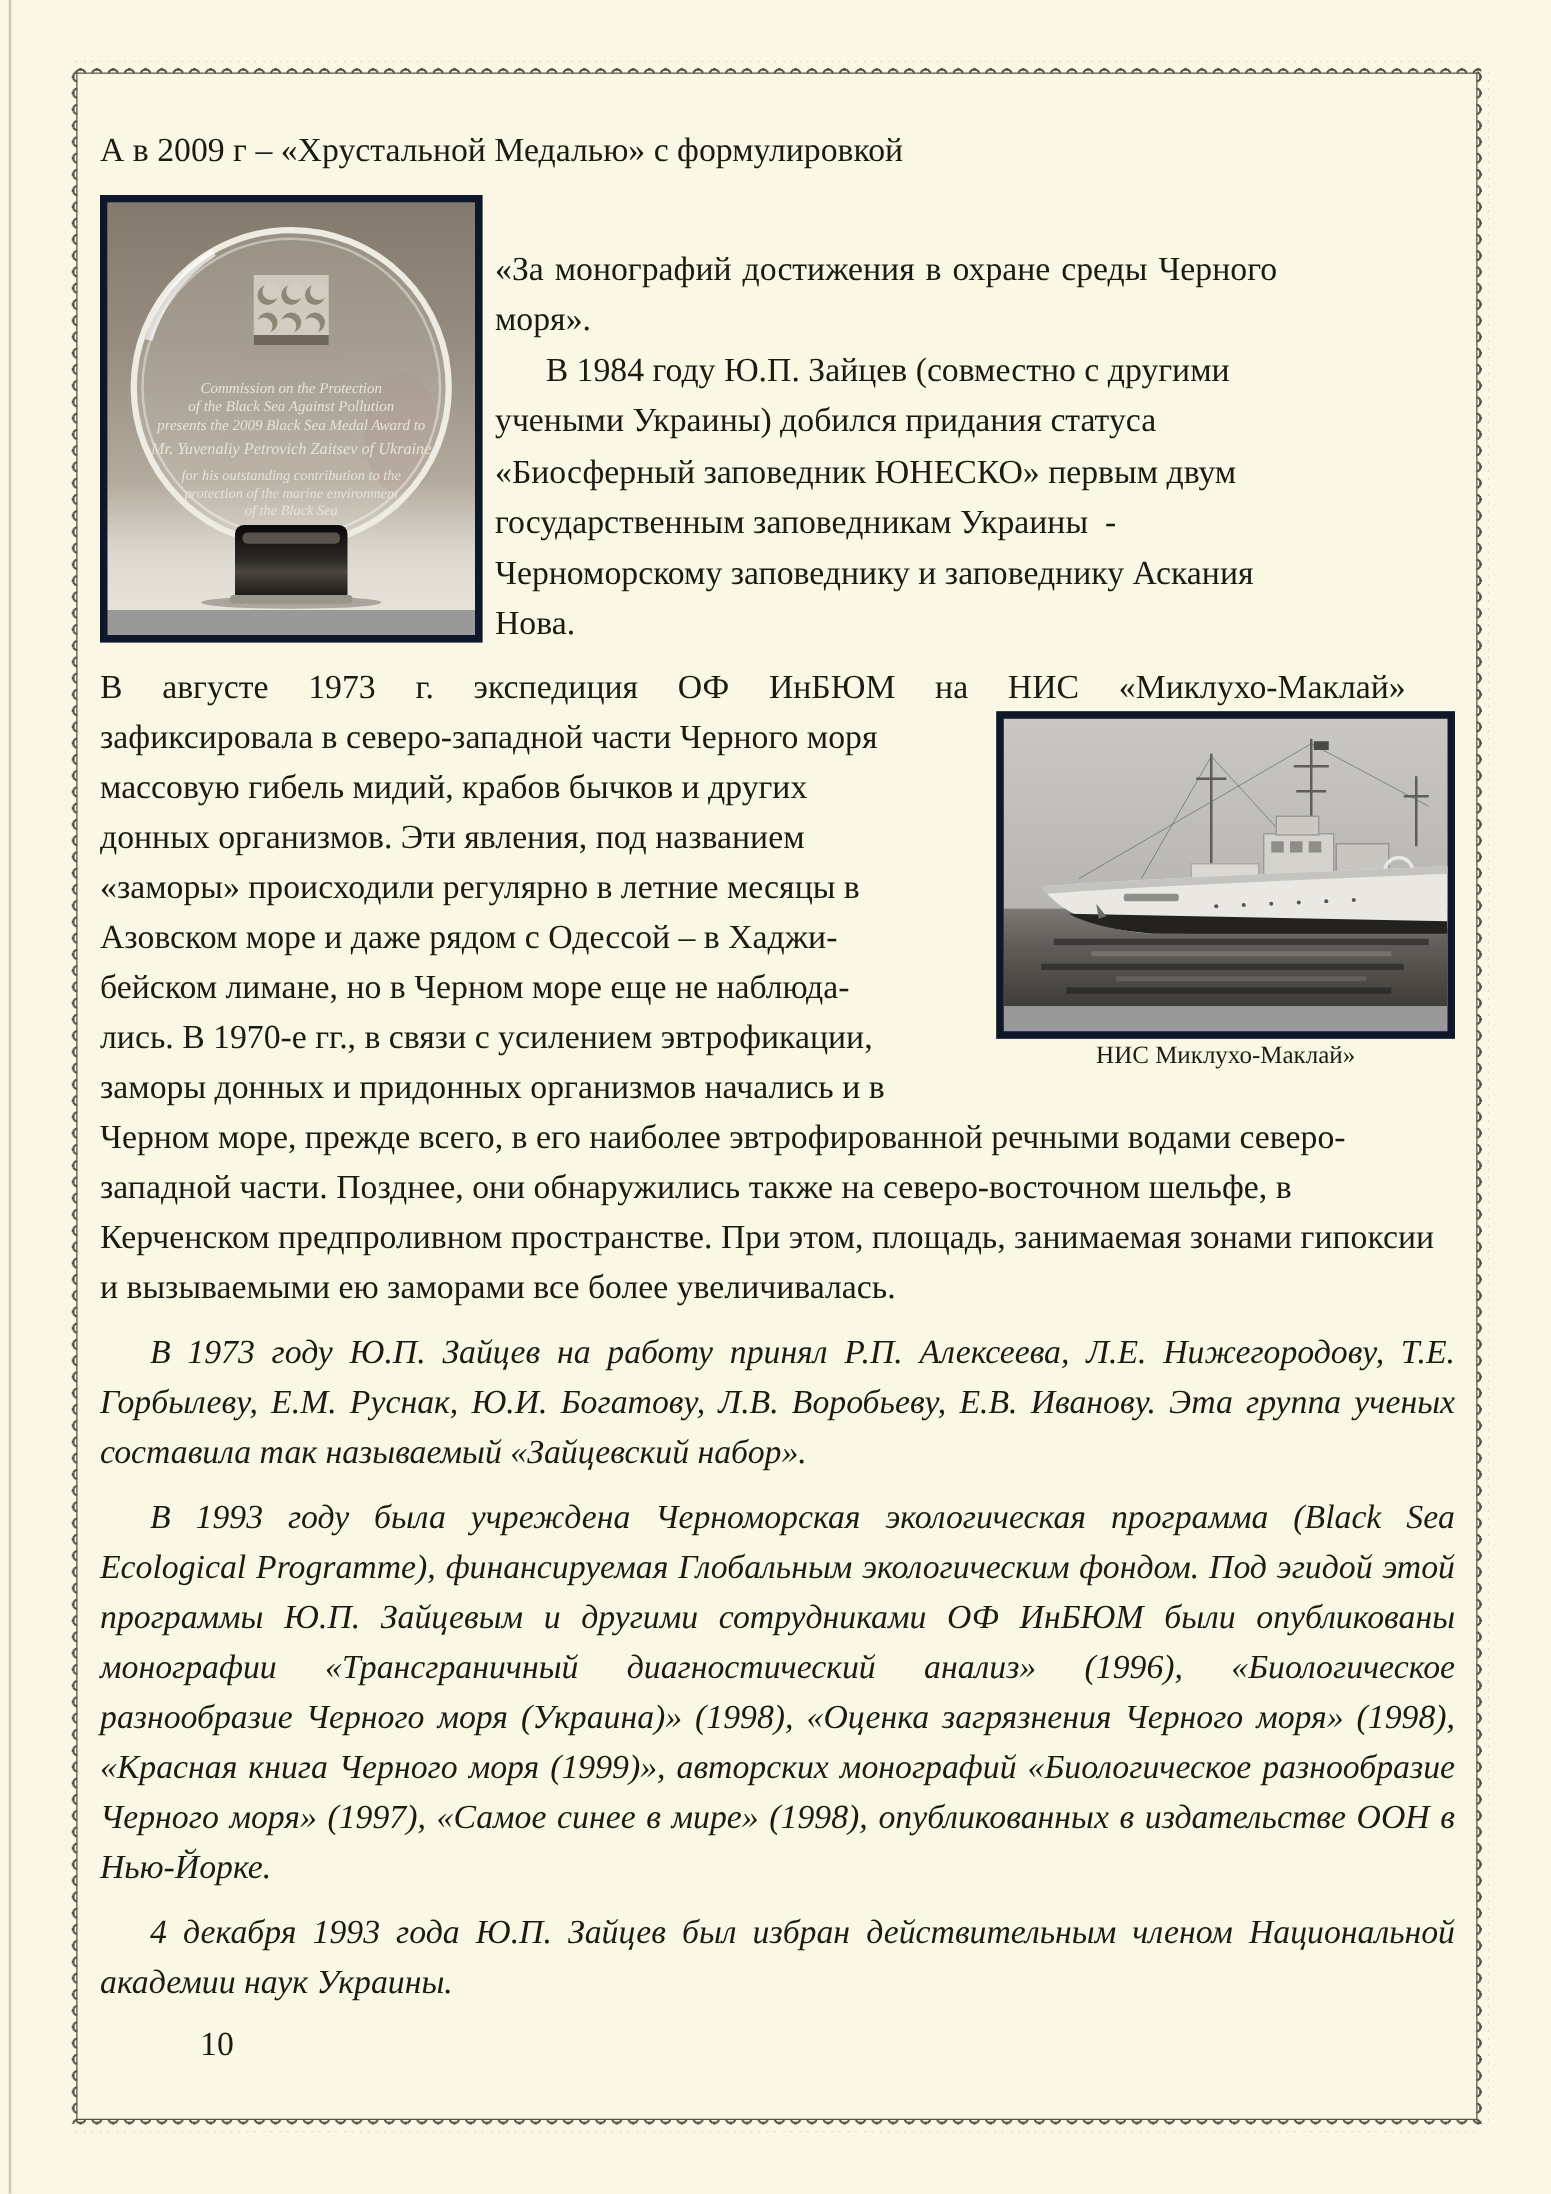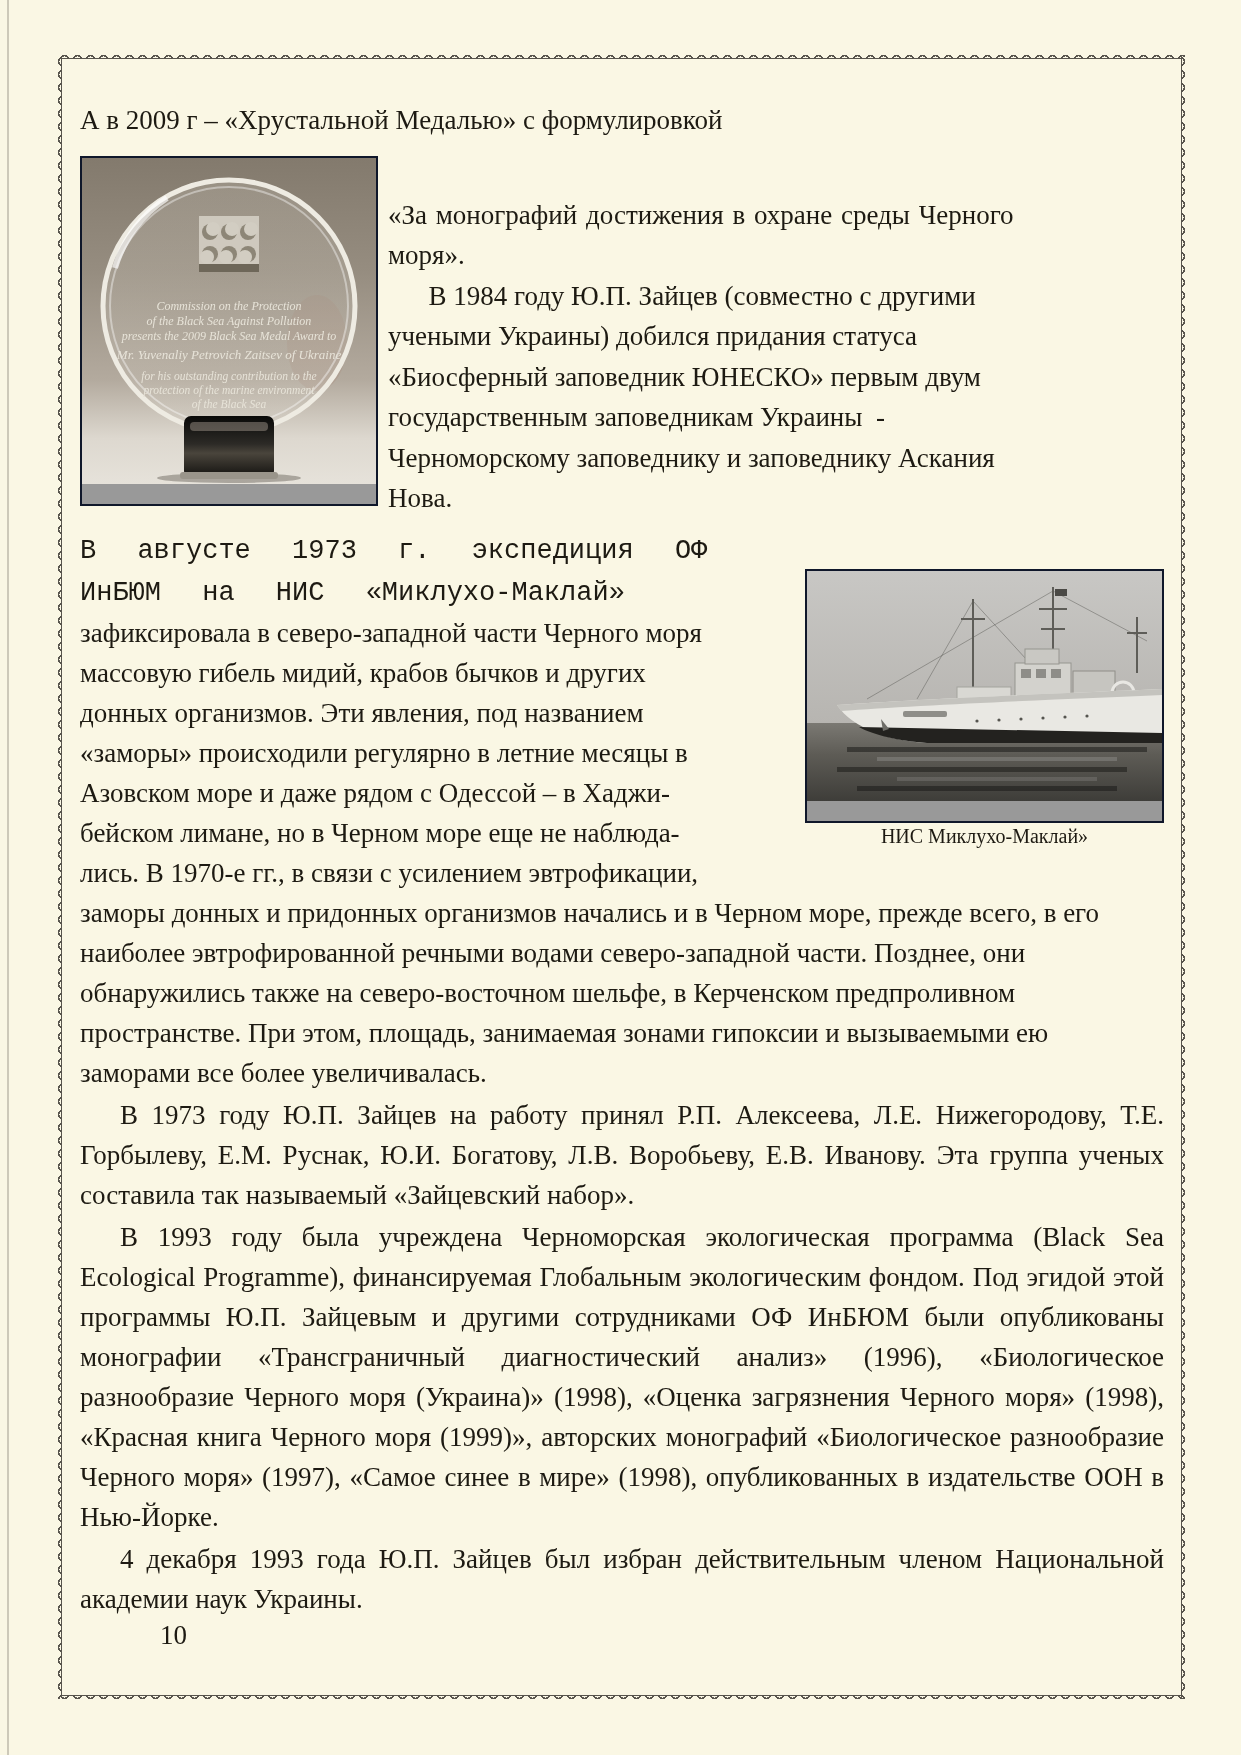--- a/index.html
+++ b/index.html
@@ -42,41 +42,41 @@
   
   .content {
     position: absolute; left: 80px; top: 100px; width: 1084px;
     font-size: 27px; line-height: 40px;
   }
   p { margin: 0; }
   .pre { white-space: pre-line; }
   .intro-line { text-align: left; font-family: Liberation Serif, serif; }
 
   figure { margin: 0; }
-  .photo-frame { border: 2px solid #0f172a; background: #999; font-size: 0; }
+  .photo-frame { border: 6px solid #0f172a; background: #999; font-size: 0; }
 
   .medal-figure { float: left; margin: 16px 10px 0 0; }
   .beside-medal {
     overflow: hidden;            
     padding-top: 14px;
     line-height: 40.5px;
     text-align: left;
   }
   .stretch-quote { word-spacing: 2px; }
 
   .para-1973 { clear: both; margin-top: 10px; text-align: justify; text-indent: 40px; }
   .fig-spacer { float: right; width: 1px; height: 40px; }
   .ship-figure { float: right; clear: right; margin: 0 0 0 0; padding-left: 12px; }
   .ship-figure figcaption {
     text-align: center; font-size: 20px; line-height: 22px;
     margin-top: 2px; text-indent: 0;
   }
-  .first-line-1973 { word-spacing: 25px; font-family: Liberation Mono, monospace; }
-
-  .para { text-align: justify; text-indent: 40px; margin-top: 2px; }
+  .first-line-1973 { word-spacing: 25px; }
+
+  .para { text-align: justify; text-indent: 40px; margin-top: 12px; font-style: italic; }
 
   .page-number { position: absolute; left: 160px; top: 1620px; font-size: 27px; }
 </style>
 </head>
 <body>
 
 <div class="scan-edge"></div>
 
 <div class="page-frame">
   <div class="bumps bumps-h bumps-top"></div>

